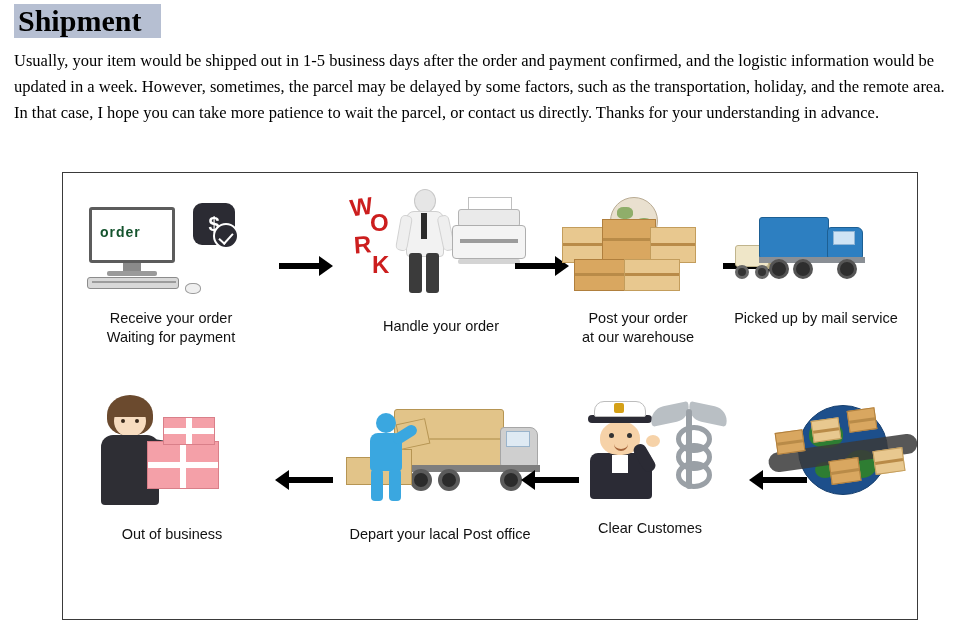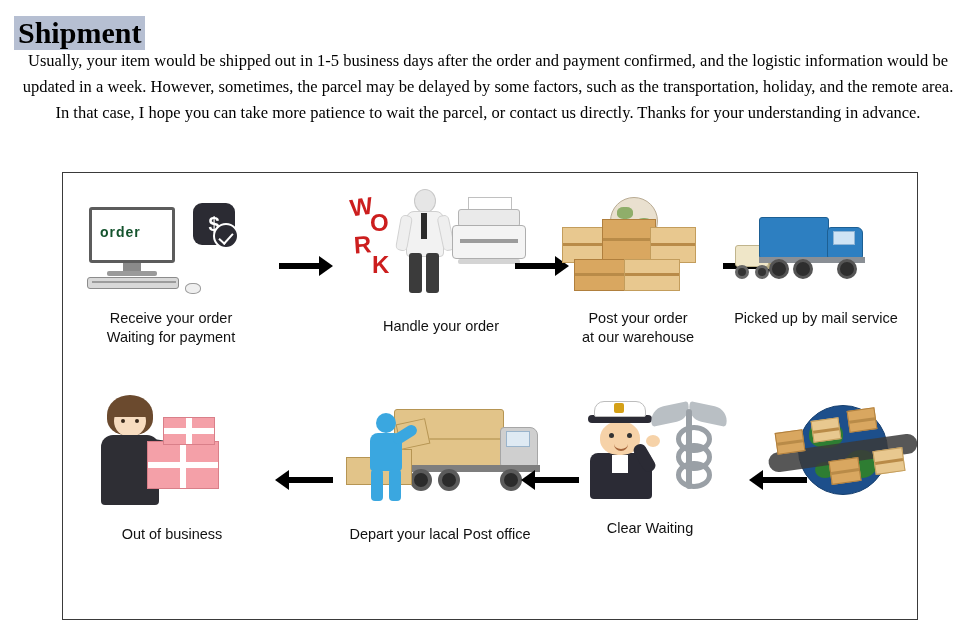--- a/index.html
+++ b/index.html
@@ -18,41 +18,41 @@
   #page {
     position: relative;
     width: 976px;
     height: 634px;
   }
 
   
   .title {
     position: absolute;
     left: 14px;
-    top: 16px;
+    top: 4px;
     font-family: "Liberation Serif", serif;
     font-weight: bold;
     font-size: 30px;
     line-height: 34px;
     color: #000;
     background: #b6bfd2;
-    padding: 0 4px 0 4px;
+    padding: 0 20px 0 4px;
     letter-spacing: 0px;
   }
 
   .intro {
     position: absolute;
     left: 14px;
     top: 48px;
     width: 948px;
     font-family: "Liberation Serif", serif;
     font-size: 16.5px;
     line-height: 26px;
     color: #000;
-    text-align: center;
+    text-align: left;
   }
 
   
   .diagram {
     position: absolute;
     left: 62px;
     top: 172px;
     width: 856px;
     height: 448px;
     border: 1.5px solid #3a3a3a;
@@ -450,21 +450,21 @@
           </div>
           <div class="caduceus">
             <div class="wingL"></div>
               <div class="wingR"></div>
             <div class="staff"></div>
             <div class="ring r1"></div>
               <div class="ring r2"></div>
               <div class="ring r3"></div>
           </div>
         </div>
-        <div class="caption" style="margin-top:10px;">Clear Waiting</div>
+        <div class="caption" style="margin-top:10px;">Clear Customes</div>
       </div>
 
       <div class="arrow left" style="left:686px; top:78px; width:58px;">
         <div class="shaft"></div>
           <div class="head"></div>
       </div>
 
       <div class="node" style="left:690px; top:0px; width:190px;">
         <div class="art" style="width:160px; height:112px;">
           <div class="gconv">

